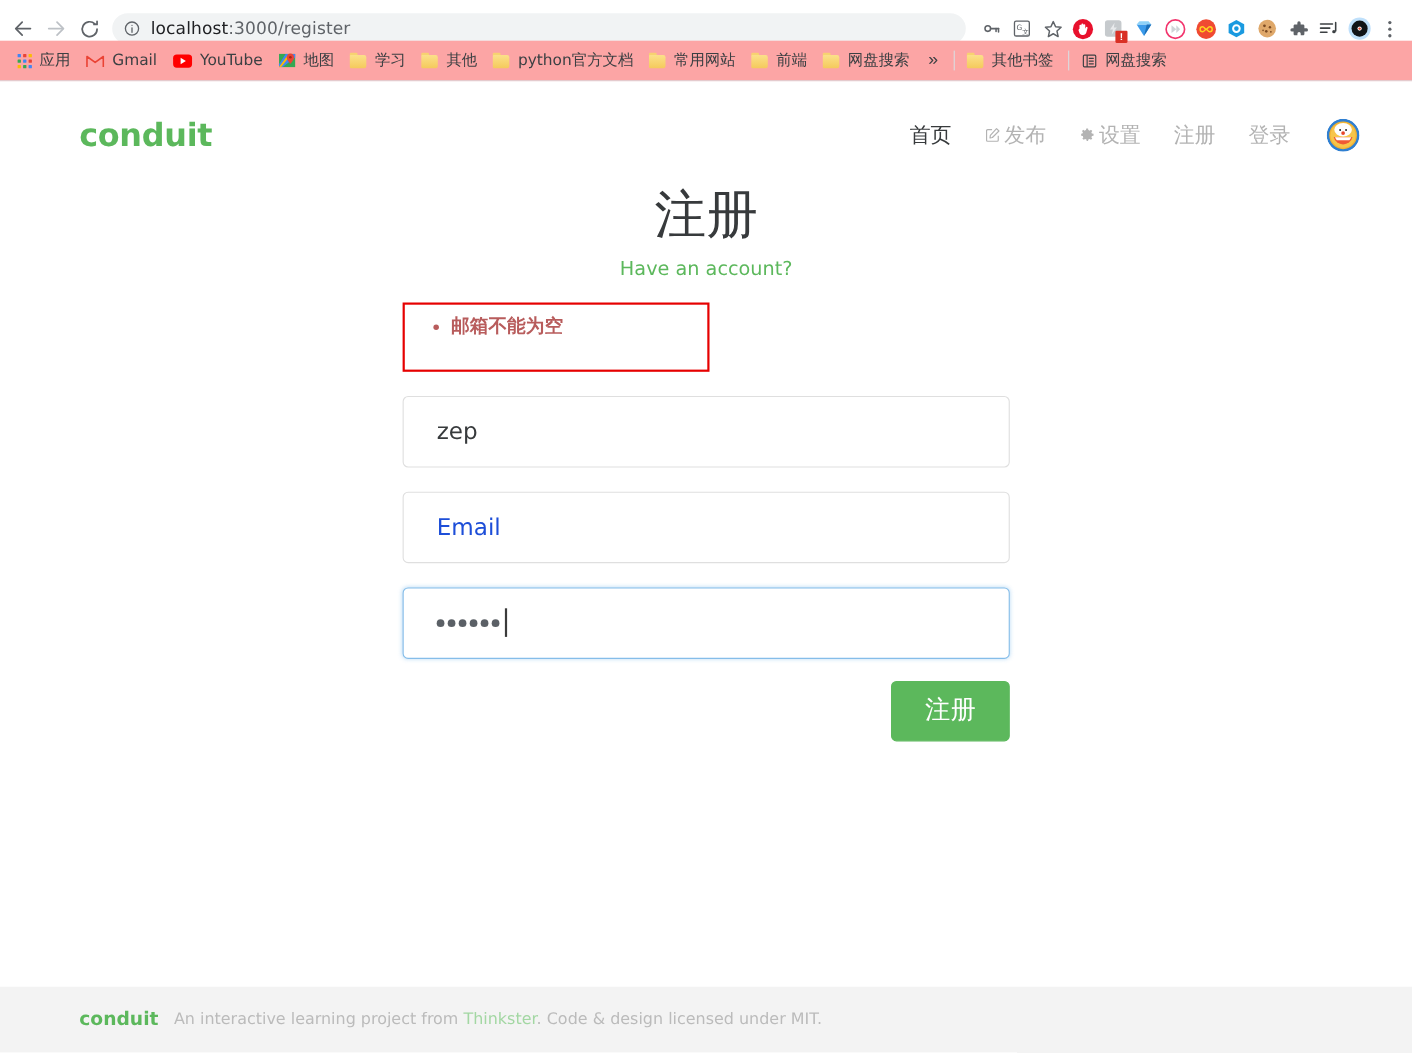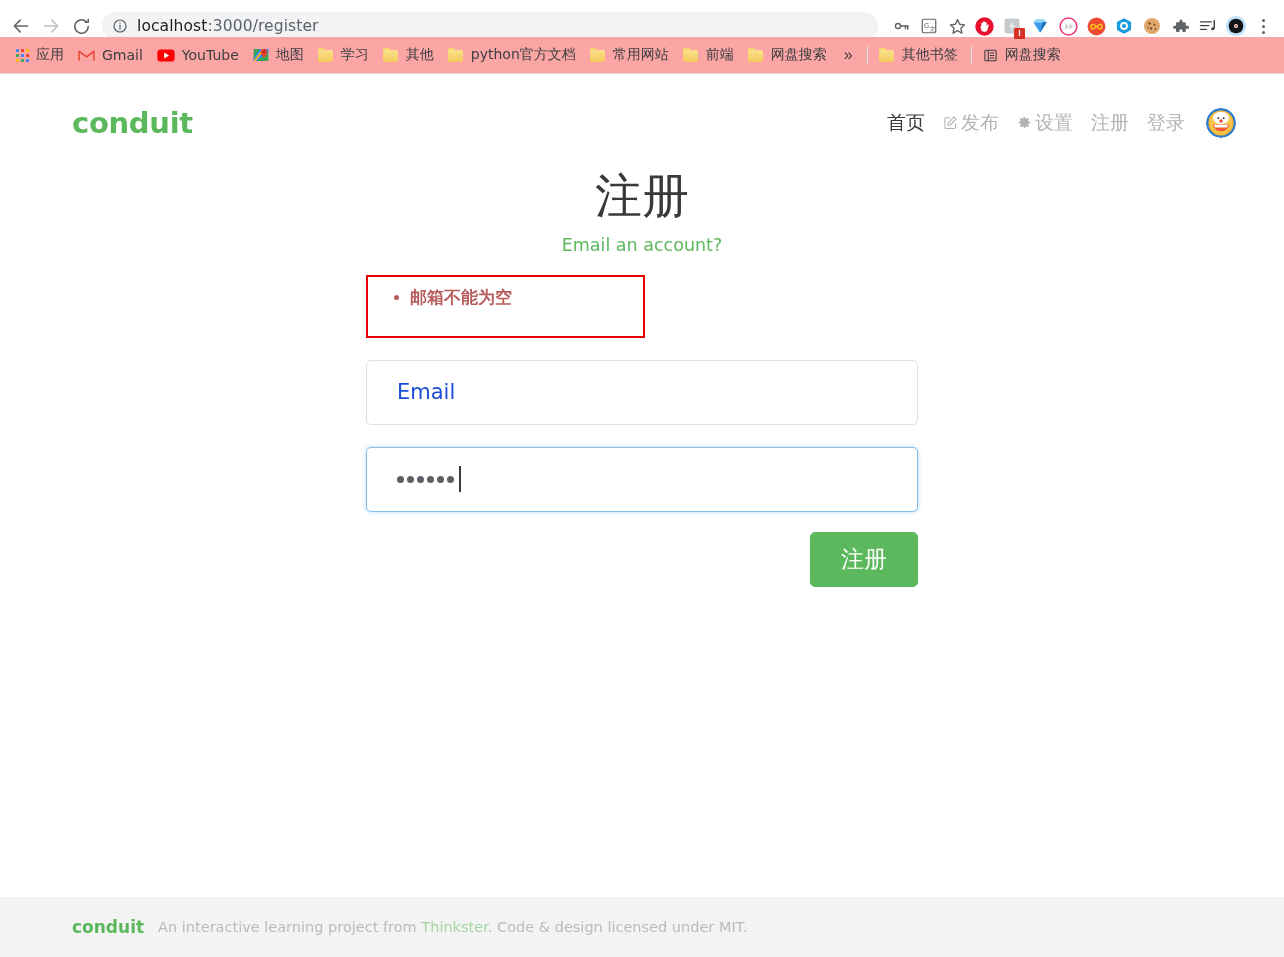--- a/index.html
+++ b/index.html
@@ -129,21 +129,21 @@
     flex: 0 0 auto;
     margin-top: 19px;
   }
   .brand {
     font-family: "DejaVu Sans", sans-serif;
     font-size: 29px;
     font-weight: bold;
     color: #5cb85c;
     letter-spacing: -0.3px;
   }
-  .nav-right { margin-left: auto; display: flex; align-items: center; gap: 0; }
+  .nav-right { margin-left: auto; display: flex; align-items: center; gap: 12px; }
   .nav-link {
     font-size: 19px;
     color: #b3b3b3;
     padding: 0 9px;
     display: flex;
     align-items: center;
     gap: 3px;
     font-family: "DejaVu Sans", sans-serif;
     white-space: nowrap;
   }
@@ -557,31 +557,34 @@
             <path d="M6.5 16.5h17a8.7 8.7 0 0 1-17 0z" fill="#ef5a33"></path>
             <path d="M7.6 16.8h14.8c-.4 1-1 1.9-1.7 2.6H9.3a9 9 0 0 1-1.7-2.6z" fill="#fff"></path>
           </svg>
         </span>
       </div>
     </div>
 
     <div class="content">
       <h1 class="auth-title">注册</h1>
       <div class="auth-sub">
-        <a>Email an account?</a>
+        <a>Have an account?</a>
       </div>
 
       <div class="form-wrap">
 
         <div class="error-box">
           <ul class="error-list">
             <li>邮箱不能为空</li>
           </ul>
         </div>
 
+        <div class="field">
+          <span>zep</span>
+        </div>
 
         <div class="field placeholder-shown">
           <span>Email</span>
         </div>
 
         <div class="field focused">
           <span class="pw-dots">
             <i></i>
               <i></i>
               <i></i>

